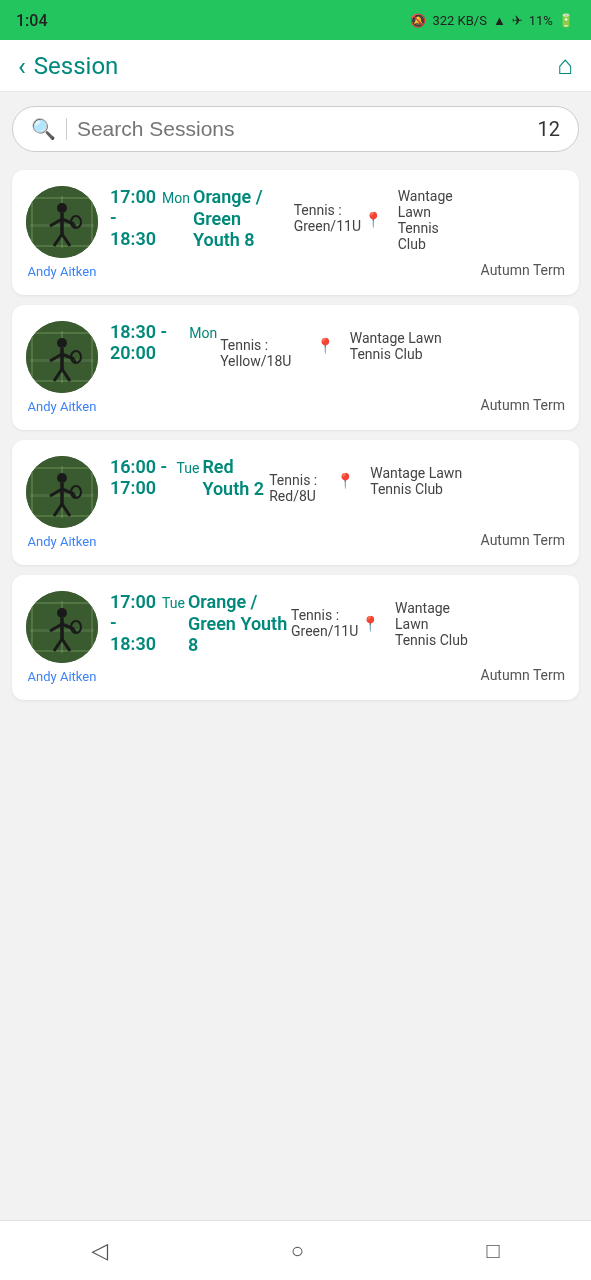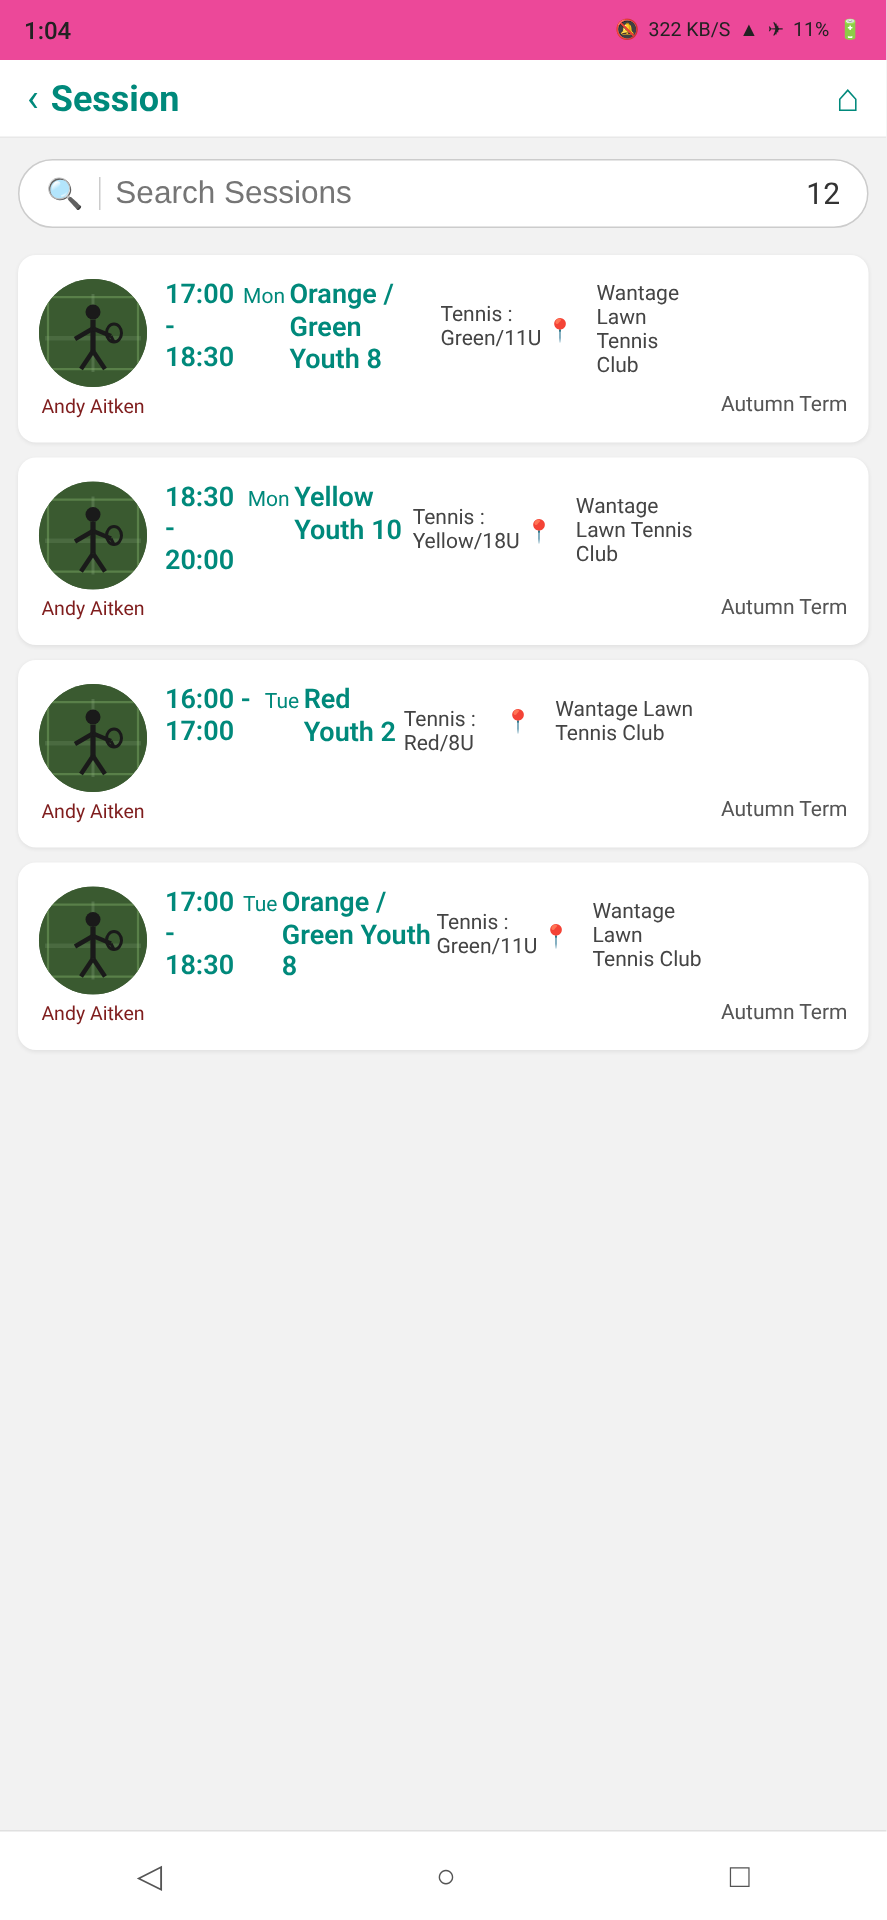--- a/index.html
+++ b/index.html
@@ -7,21 +7,21 @@
     body {
       width: 591px;
       min-height: 1280px;
       background: #f2f2f2;
       font-family: 'Roboto', Arial, sans-serif;
       position: relative;
     }
 
     
     .status-bar {
-      background: #ec4899;
+      background: #22c55e;
       display: flex;
       justify-content: space-between;
       align-items: center;
       padding: 6px 16px;
       height: 40px;
     }
     .status-time {
       font-size: 16px;
       font-weight: 500;
       color: #222;
@@ -50,21 +50,21 @@
     }
     .back-arrow {
       color: #00897b;
       font-size: 26px;
       cursor: pointer;
       line-height: 1;
     }
     .header-title {
       color: #00897b;
       font-size: 24px;
-      font-weight: 700;
+      font-weight: 400;
     }
     .home-icon {
       color: #00897b;
       font-size: 26px;
     }
 
     
     .search-container {
       background: #fff;
       margin: 14px 12px;
@@ -133,21 +133,21 @@
       justify-content: center;
       position: relative;
     }
     
     .avatar-circle svg {
       width: 72px;
       height: 72px;
     }
     .avatar-name {
       font-size: 13px;
-      color: #7f1d1d;
+      color: #3b82f6;
       text-align: center;
       white-space: nowrap;
     }
     .card-info {
       flex: 1;
       display: flex;
       flex-direction: row;
       gap: 3px;
     }
     .card-time-row {
@@ -310,21 +310,20 @@
       <line x1="50" y1="42" x2="48" y2="38" stroke="#1a1a1a" stroke-width="2"></line>
     </svg>
         </div>
         <span class="avatar-name">Andy Aitken</span>
       </div>
       <div class="card-info">
         <div class="card-time-row">
           <span class="card-time">18:30 - 20:00</span>
           <span class="card-day">Mon</span>
         </div>
-        <span class="card-session-name">Yellow Youth 10</span>
         <span class="card-category">Tennis : Yellow/18U</span>
         <div class="card-location-row">
           <span class="location-icon">📍</span>
           <span class="card-location">Wantage Lawn Tennis Club</span>
         </div>
       </div>
       <span class="card-term">Autumn
 Term</span>
     </div>
     <div class="session-card">

